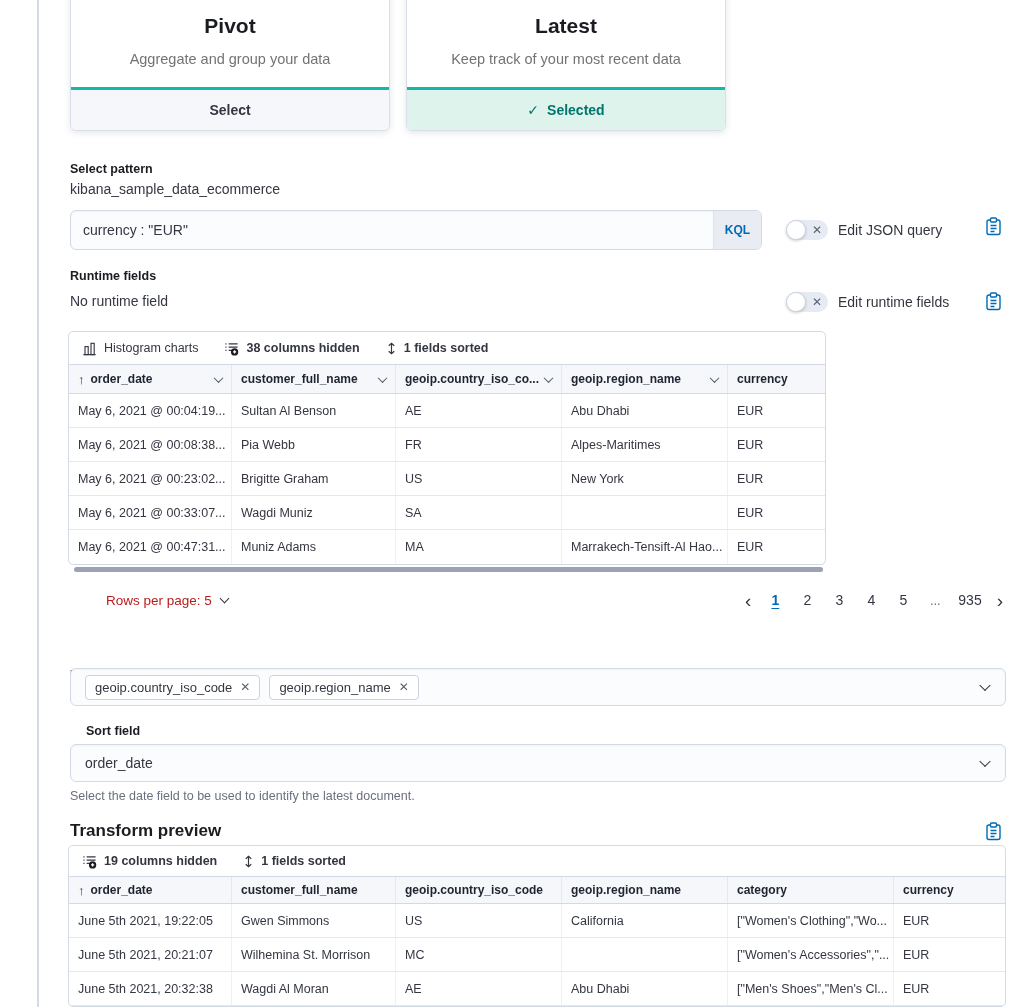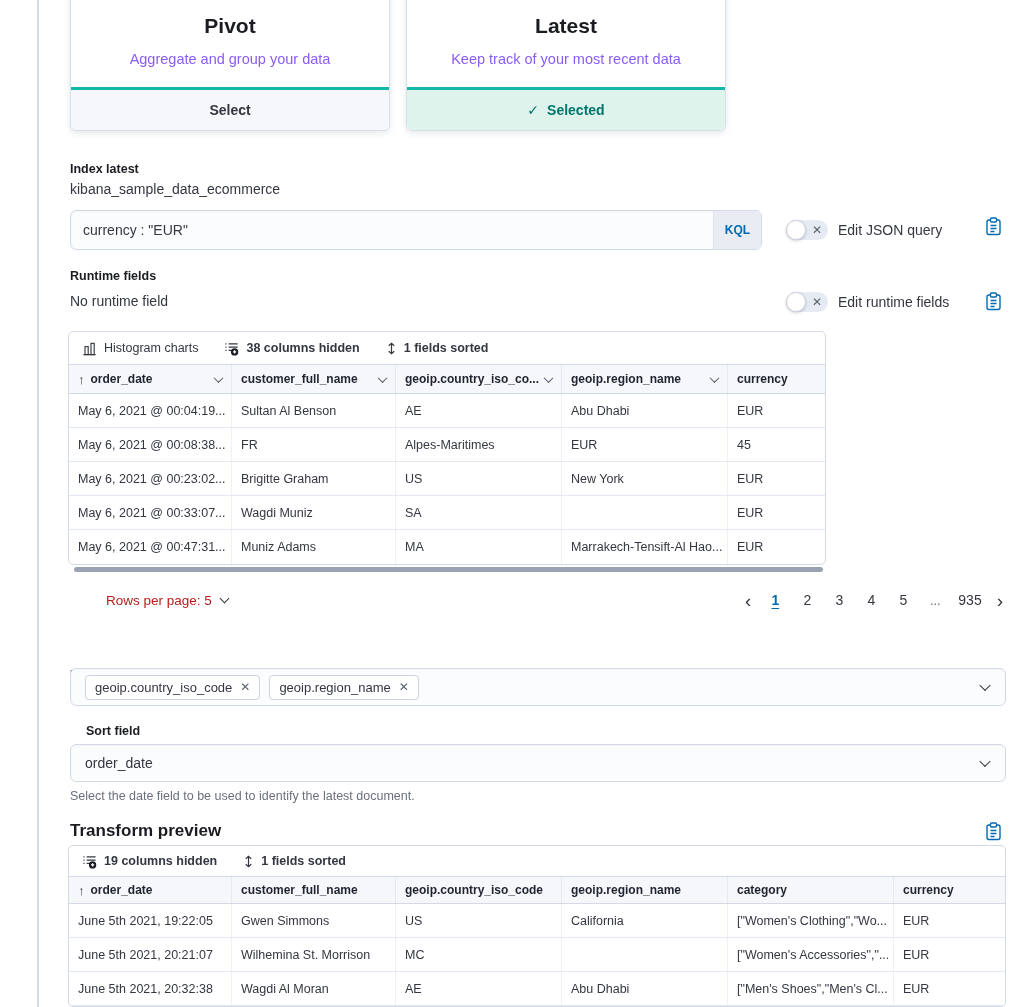--- a/index.html
+++ b/index.html
@@ -5,21 +5,21 @@
   html,body{margin:0;padding:0;background:#fff;}
   #root{position:relative;width:1028px;height:1007px;background:#fff;overflow:hidden;
         font-family:"Liberation Sans","DejaVu Sans",sans-serif;color:#343741;}
   .stepper-line{position:absolute;left:37px;top:0;width:2px;height:100%;background:#d3dae6;}
 
   
   .card{position:absolute;top:-14px;width:320px;height:145px;background:#fff;border:1px solid #d9dfe9;
         border-radius:6px;box-shadow:0 2px 6px rgba(110,120,140,.18);display:flex;flex-direction:column;box-sizing:border-box;}
   #card-pivot{left:70px;} #card-latest{left:406px;}
   .card-title{margin-top:27px;text-align:center;font-size:21px;font-weight:700;color:#1a1c21;}
-  .card-desc{margin-top:13px;text-align:center;font-size:14.5px;color:#8b5cf6;}
+  .card-desc{margin-top:13px;text-align:center;font-size:14.5px;color:#737373;}
   .card-footer{margin-top:auto;height:40px;display:flex;align-items:center;justify-content:center;gap:8px;
                font-size:14px;font-weight:700;border-top:3px solid #14b8a6;border-radius:0 0 6px 6px;
                background:#f5f7fa;color:#343741;}
   .card-footer.selected{background:#ddf3ec;color:#00756b;}
   .check{font-size:14px;font-weight:400;}
 
   
   .form-label{position:absolute;left:70px;font-size:12.5px;font-weight:700;color:#1a1c21;}
   .form-value{position:absolute;left:70px;font-size:14px;color:#343741;}
   #lbl-index{top:162px;} #val-index{top:181px;}
@@ -112,21 +112,21 @@
   </div>
   <div class="card" id="card-latest">
     <div class="card-title">Latest</div>
     <div class="card-desc">Keep track of your most recent data</div>
     <div class="card-footer selected">
       <span class="check">✓</span>
       <span>Selected</span>
     </div>
   </div>
 
-  <div class="form-label" id="lbl-index">Index latest</div>
+  <div class="form-label" id="lbl-index">Select pattern</div>
   <div class="form-value" id="val-index">kibana_sample_data_ecommerce</div>
 
   <div id="query-bar">
     <div class="query-text">currency : "EUR"</div>
     <div class="kql-btn">KQL</div>
   </div>
   <div class="toggle-row" id="json-toggle-row">
     <span class="switch">
       <span class="thumb"></span>
       <span class="x-mark">✕</span>
@@ -211,20 +211,21 @@
         <div class="dg-row">
           <div class="dg-cell">May 6, 2021 @ 00:04:19...</div>
           <div class="dg-cell">Sultan Al Benson</div>
           <div class="dg-cell">AE</div>
           <div class="dg-cell">Abu Dhabi</div>
           <div class="dg-cell">EUR</div>
           <div class="dg-cell">19</div>
         </div>
         <div class="dg-row">
           <div class="dg-cell">May 6, 2021 @ 00:08:38...</div>
+          <div class="dg-cell">Pia Webb</div>
           <div class="dg-cell">FR</div>
           <div class="dg-cell">Alpes-Maritimes</div>
           <div class="dg-cell">EUR</div>
           <div class="dg-cell">45</div>
         </div>
         <div class="dg-row">
           <div class="dg-cell">May 6, 2021 @ 00:23:02...</div>
           <div class="dg-cell">Brigitte Graham</div>
           <div class="dg-cell">US</div>
           <div class="dg-cell">New York</div>

